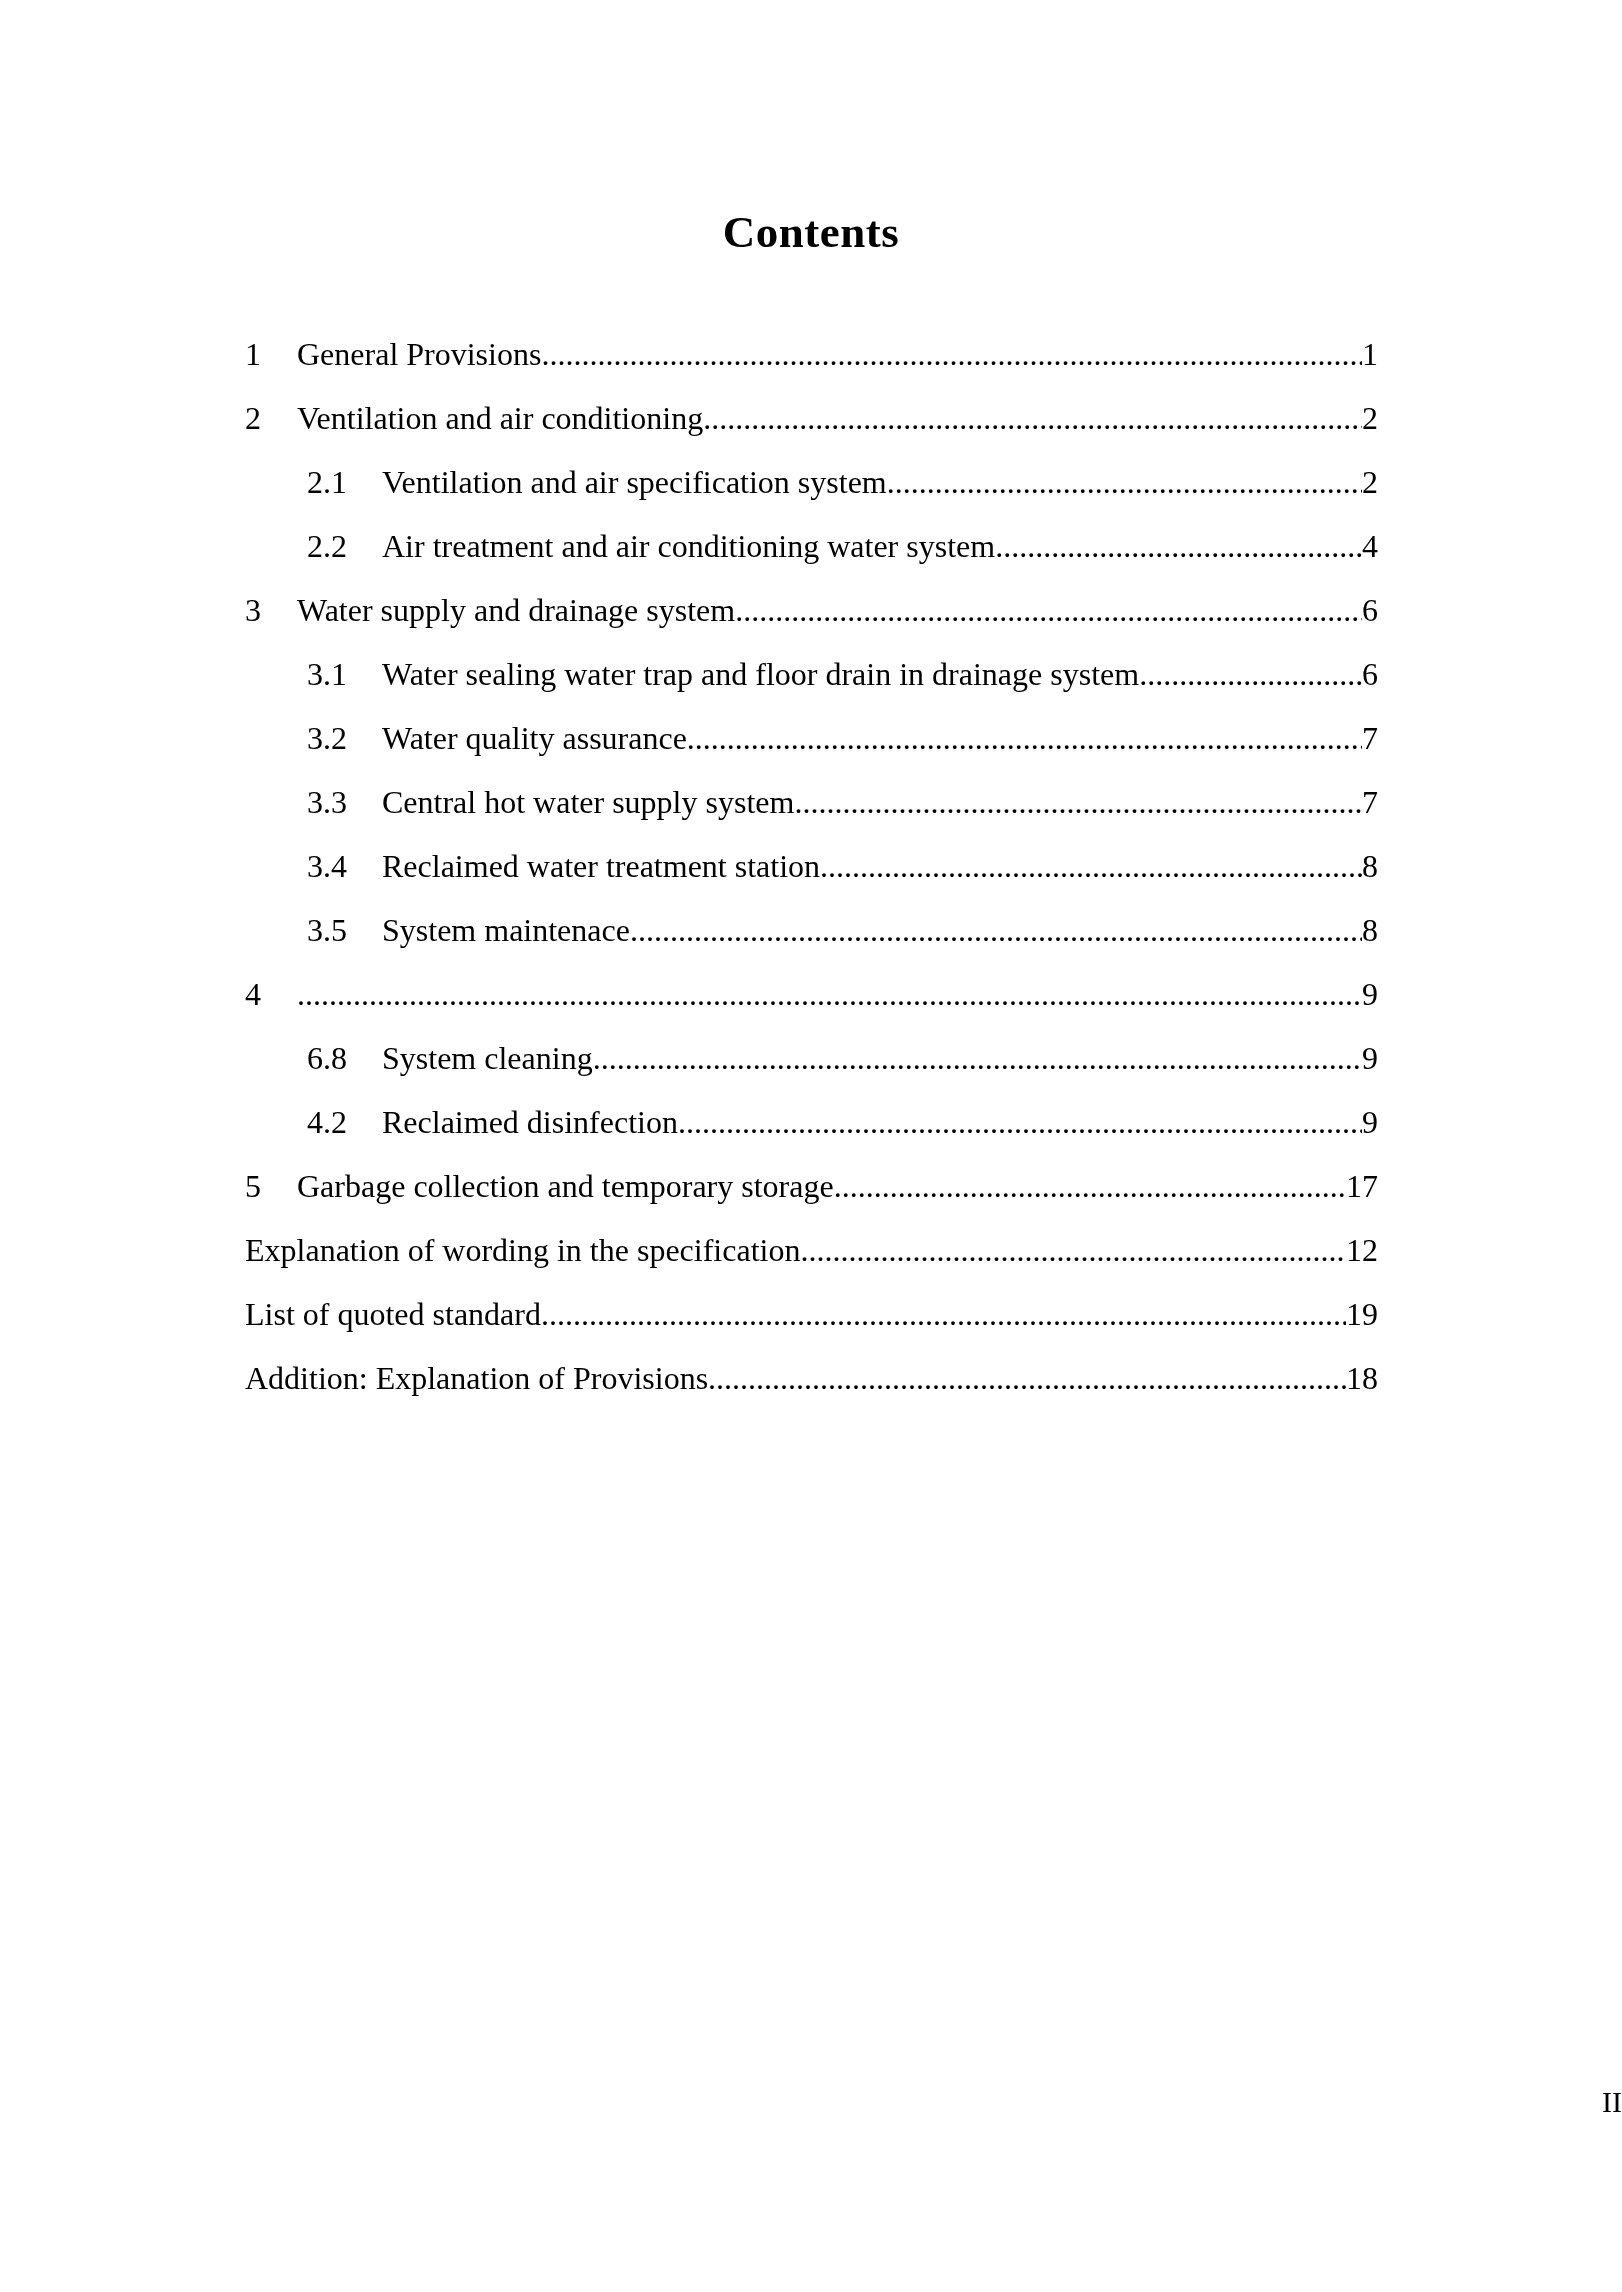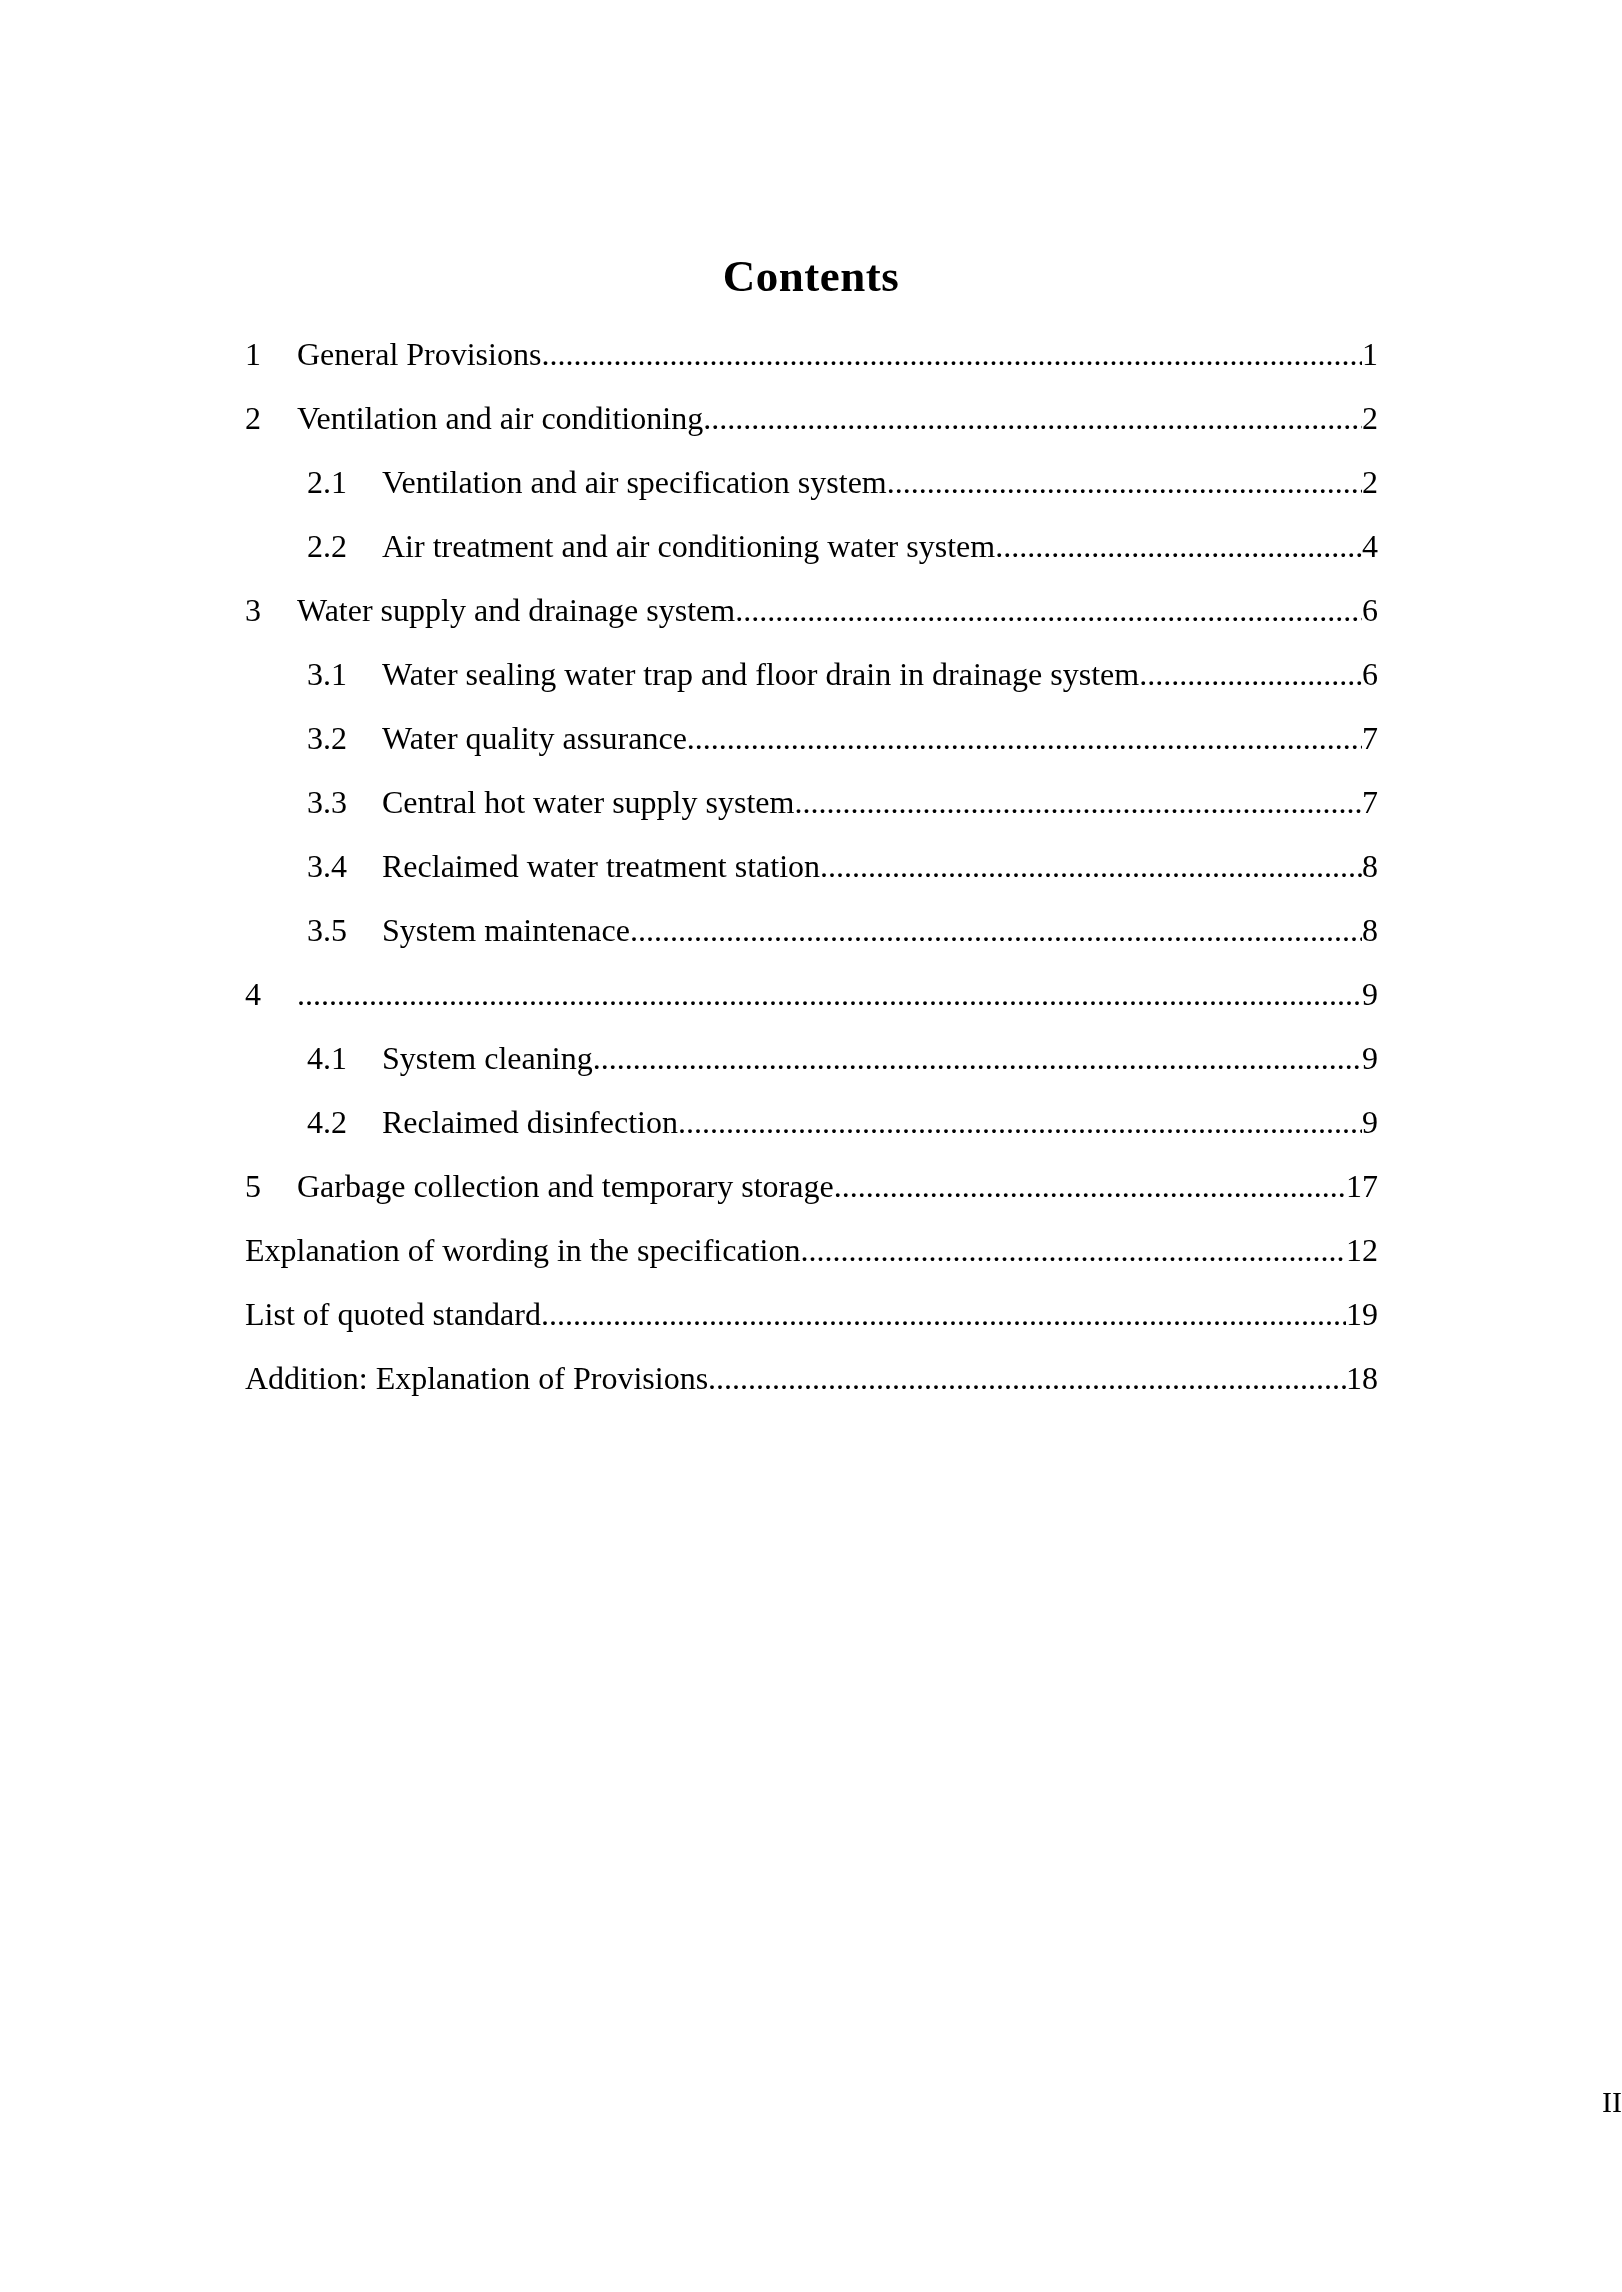--- a/index.html
+++ b/index.html
@@ -18,21 +18,20 @@
   .doc-title {
     position: absolute;
     top: 208px;
     left: 0;
     width: 100%;
     text-align: center;
     font-size: 45px;
     font-weight: bold;
     line-height: 1.1;
     letter-spacing: 0.5px;
-    margin-top: 44px;
   }
   .toc {
     position: absolute;
     left: 245px;
     top: 322px;
     width: 1133px;
   }
   .row {
     display: flex;
     align-items: baseline;
@@ -146,21 +145,21 @@
       <span class="pg">8</span>
   </div>
 
   <div class="row lvl1">
     <span class="num">4</span>
       <span class="leader">................................................................................................................................................................................................................................................</span>
       <span class="pg">9</span>
   </div>
 
   <div class="row lvl2">
-    <span class="num">4.1</span>
+    <span class="num">6.8</span>
       <span class="lbl">System cleaning</span>
       <span class="leader">................................................................................................................................................................................................................................................</span>
       <span class="pg">9</span>
   </div>
 
   <div class="row lvl2">
     <span class="num">4.2</span>
       <span class="lbl">Reclaimed disinfection</span>
       <span class="leader">................................................................................................................................................................................................................................................</span>
       <span class="pg">9</span>

